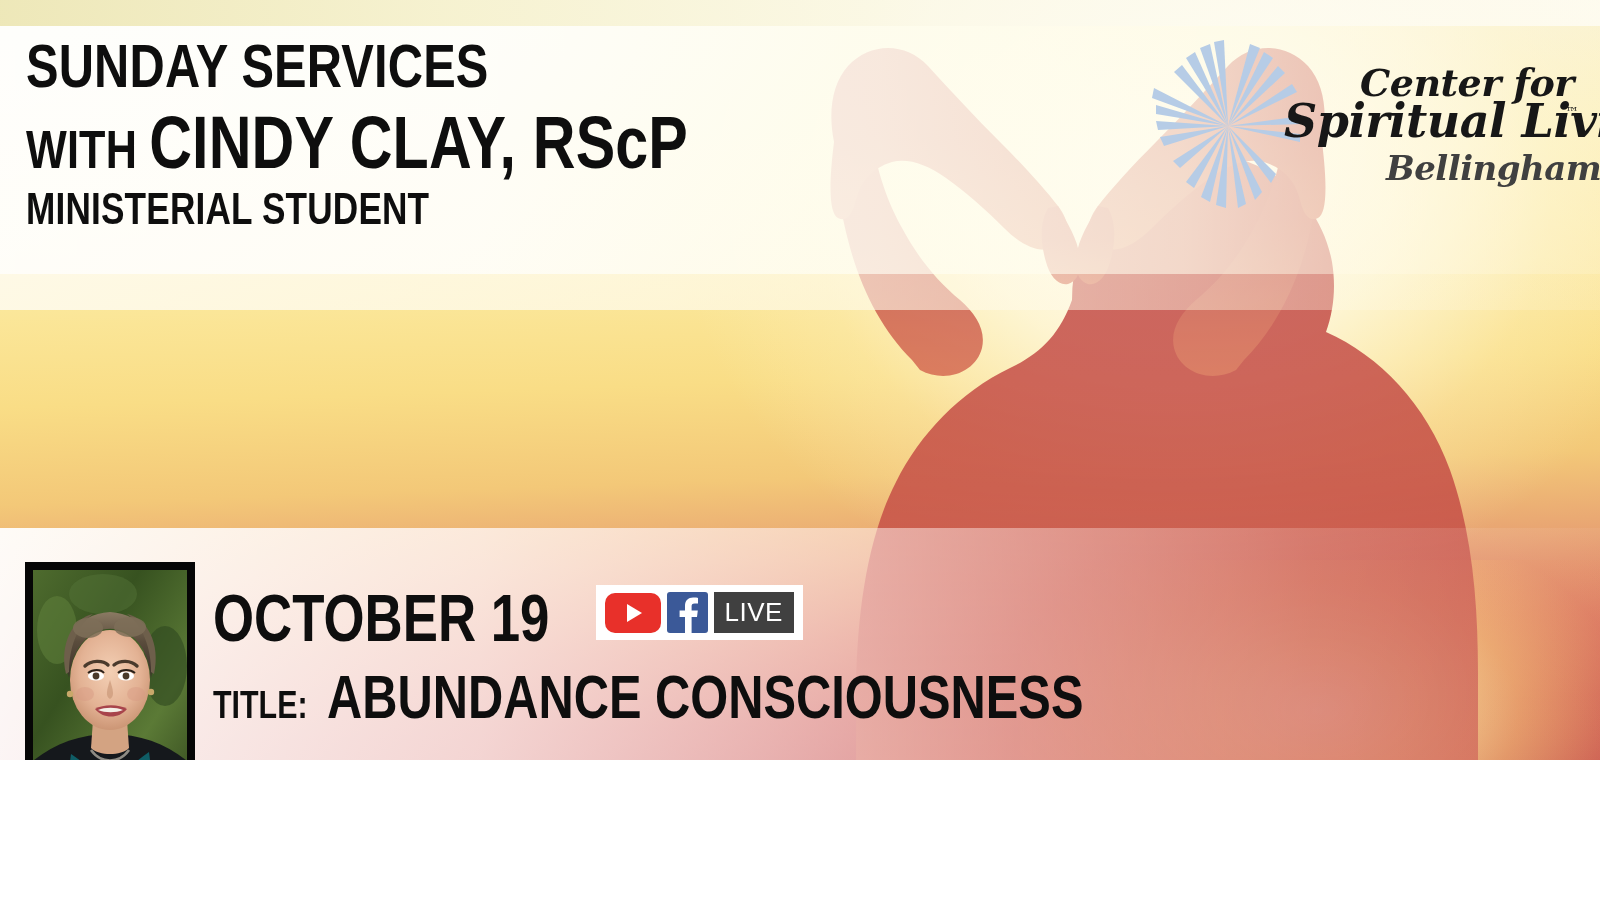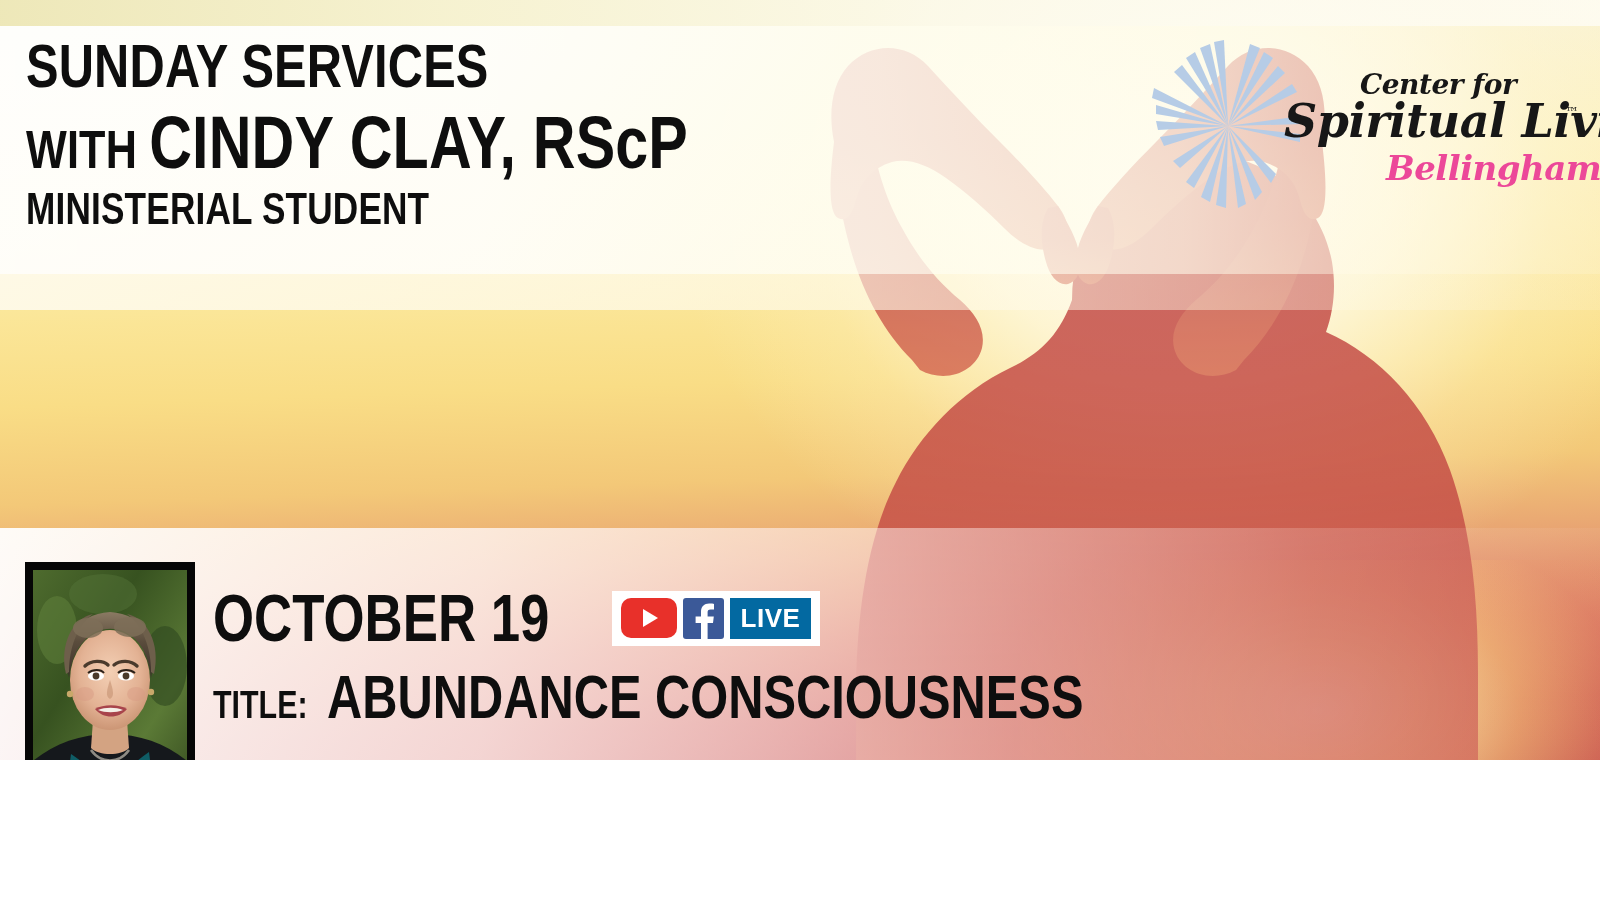--- a/index.html
+++ b/index.html
@@ -115,48 +115,48 @@
   .logo-words {
     position:absolute; left:128px; top:6px; width:302px; height:170px;
   }
   .lw {
     position:absolute;
     font-family:"DejaVu Serif","Liberation Serif", serif;
     font-style:italic; font-weight:700;
     color:#171717; white-space:nowrap;
     letter-spacing:-0.5px;
   }
-  .lw-center { left:82px; top:24px; font-size:28px; }
+  .lw-center { left:82px; top:16px; font-size:38px; }
   .lw-spiritual { left:6px; top:50px; font-size:46px; }
   .lw-tm {
     left:287px; top:60px; font-size:14px;
     font-style:normal; font-weight:400; color:#171717;
   }
   .lw-bellingham {
     left:108px; top:104px; font-size:34px;
-    color:#ec4899;
+    color:#404040;
   }
 
   
   .portrait {
     position:absolute; left:25px; top:562px;
     width:170px; height:258px;
     background:#060606;
     padding:8px 8px 6px 8px;
   }
   .portrait-inner {
     position:relative; width:100%; height:100%; overflow:hidden;
     background:#2c4419;
   }
   .portrait-inner svg { width:100%; height:100%; display:block; }
 
   
   .info { position:absolute; left:213px; top:585px; color:#0e0e0e; }
 
-  .date-row { display:flex; align-items:center; gap:28px; }
+  .date-row { display:flex; align-items:flex-start; gap:12px; }
   .date-text {
     font-family:"Liberation Sans Narrow","Liberation Sans", sans-serif;
     font-weight:700; font-size:66px; line-height:1;
     transform:scaleX(0.80); transform-origin:left center;
     white-space:nowrap;
   }
 
   .social-badges {
     background:#ffffff;
     padding:7px 9px;
@@ -176,25 +176,25 @@
     margin-left:4px;
   }
   .fb-badge {
     width:41px; height:41px; border-radius:3px;
     background:#3b5998;
     position:relative;
   }
   .fb-badge svg { position:absolute; inset:0; width:100%; height:100%; }
   .live-badge {
     height:41px; padding:16px 11px;
-    background:#0369a1;
+    background:#404040;
     display:flex; align-items:center; justify-content:center;
     color:#ffffff;
     font-family:"Liberation Sans Narrow","Liberation Sans", sans-serif;
-    font-weight:700; font-size:26px; letter-spacing:0.5px;
+    font-weight:400; font-size:26px; letter-spacing:0.5px;
   }
 
   .title-row, .theme-row {
     display:flex; align-items:baseline;
     white-space:nowrap;
   }
   .title-row { margin-top:16px; }
   .theme-row { margin-top:5px; }
 
   .lbl {

